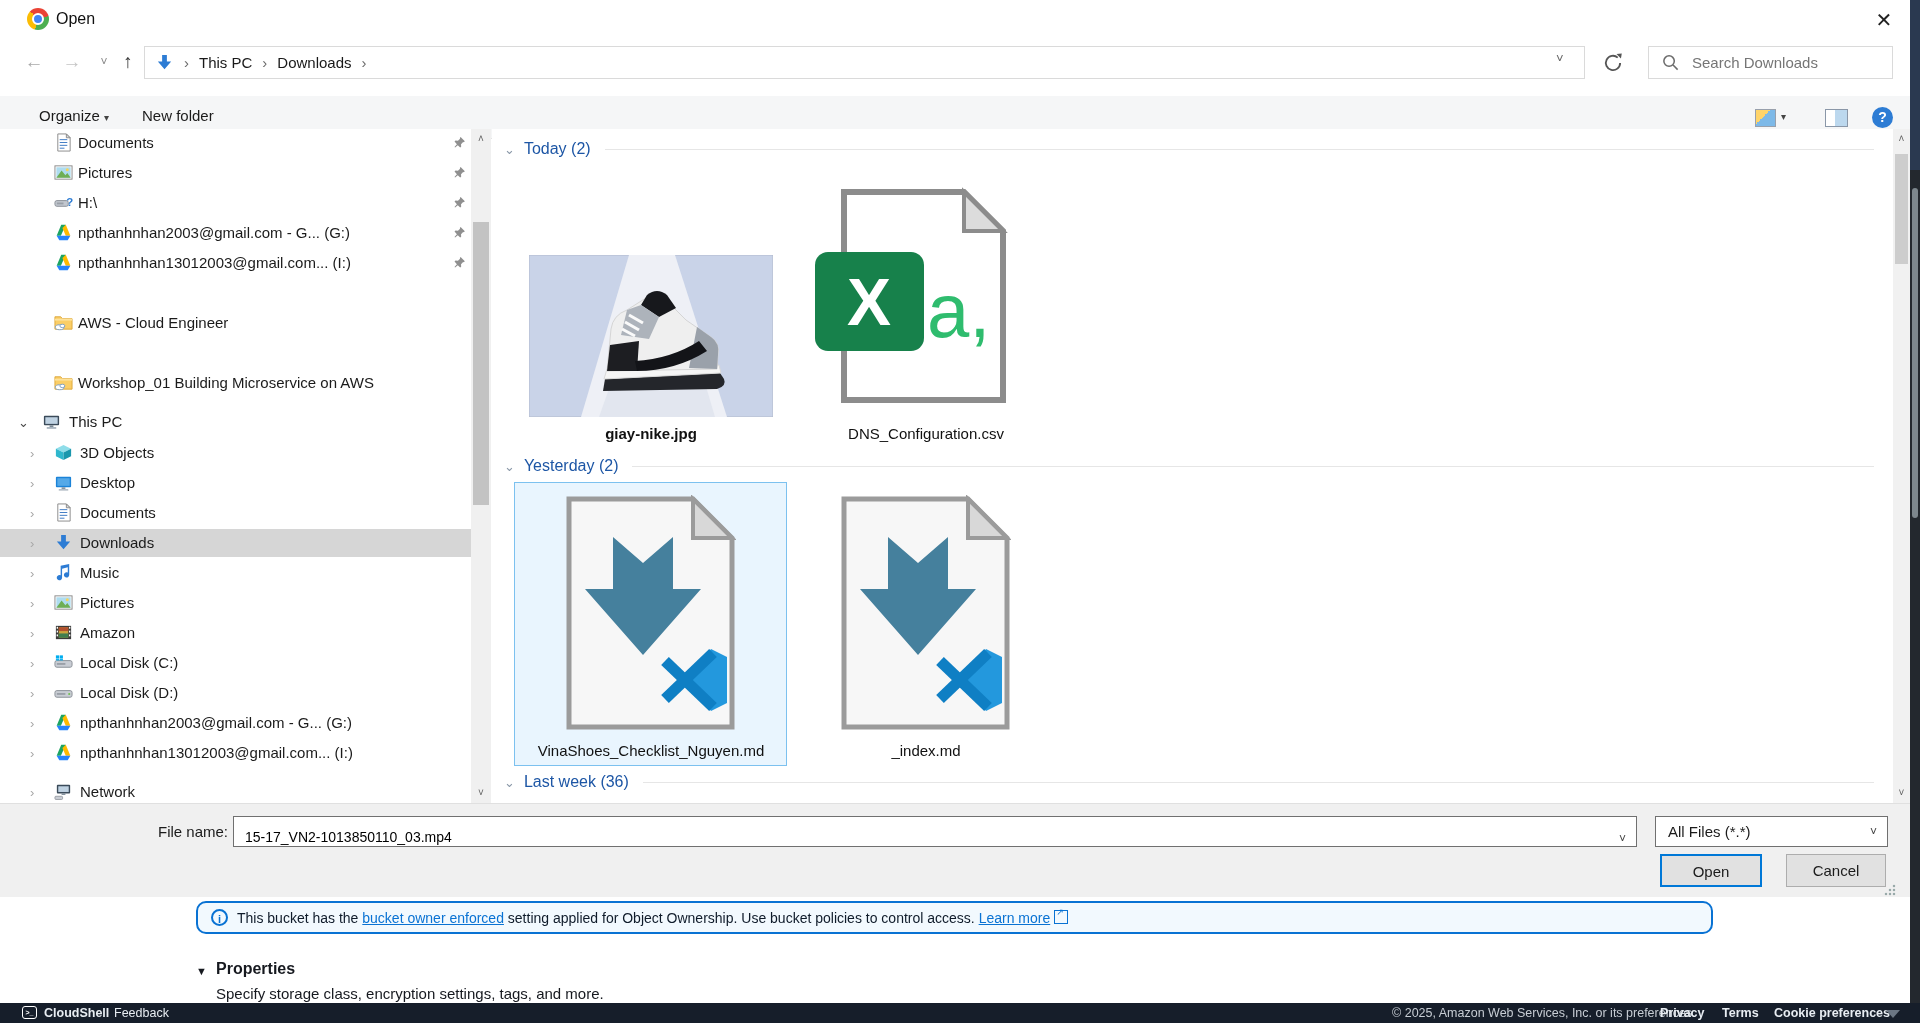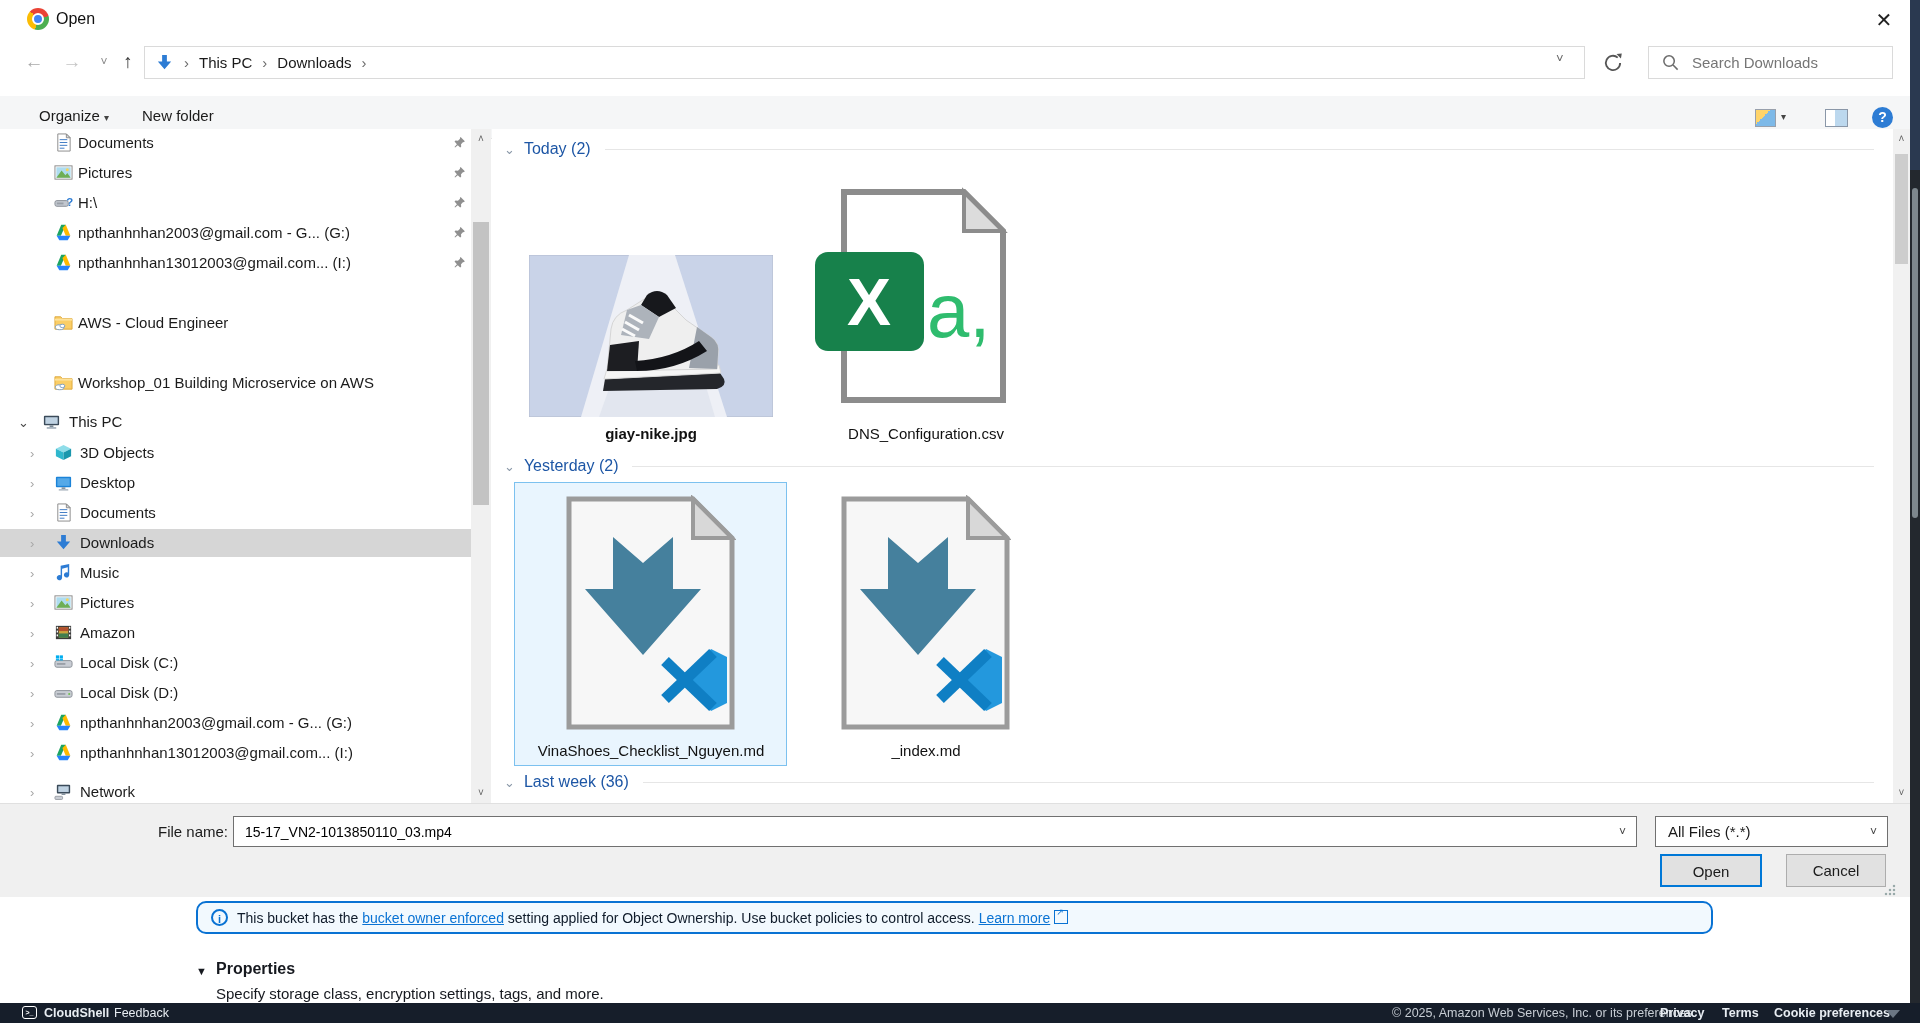--- a/index.html
+++ b/index.html
@@ -67,21 +67,21 @@
   .grp-line{flex:1;height:1px;background:#e6e6e6;margin-left:14px;margin-right:8px;}
   .tile-label{position:absolute;height:20px;font-size:15px;color:#111;text-align:center;white-space:nowrap;transform:translateX(-50%);}
   .sel-box{position:absolute;left:22px;top:353px;width:273px;height:284px;background:#e9f5fe;border:1px solid #7cc1ef;box-sizing:border-box;}
   .shoe-thumb{position:absolute;left:37px;top:126px;width:244px;height:162px;}
   .icon-csv{position:absolute;left:323px;top:58px;width:193px;height:218px;}
   .icon-md{position:absolute;width:171px;height:236px;}
 
   
   .dlg-footer{left:0;top:803px;width:1910px;height:94px;background:#f0f0f0;border-top:1px solid #e0e0e0;box-sizing:border-box;}
   .fn-label{left:60px;top:19px;width:168px;text-align:right;font-size:15px;}
-  .fn-combo{left:233px;top:12px;width:1404px;height:31px;background:#fff;border:1px solid #707070;box-sizing:border-box;display:flex;align-items:center;}
+  .fn-combo{left:233px;top:12px;width:1404px;height:31px;background:#fff;border:1px solid #707070;box-sizing:border-box;display:flex;align-items:flex-end;}
   .fn-combo input{border:none;outline:none;flex:1;margin-left:9px;font-size:14px;font-family:"Liberation Sans",sans-serif;color:#000;background:transparent;}
   .combo-caret{color:#444;font-size:12px;margin-right:10px;}
   .ft-combo{left:1655px;top:12px;width:233px;height:31px;background:#fff;border:1px solid #707070;box-sizing:border-box;display:flex;align-items:center;justify-content:space-between;font-size:15px;}
   .ft-combo .val{margin-left:12px;}
   .btn{top:50px;height:33px;background:#e1e1e1;font-size:15px;text-align:center;line-height:31px;box-sizing:border-box;}
   .btn-open{left:1660px;width:102px;border:2px solid #0078d7;}
   .btn-cancel{left:1786px;width:100px;border:1px solid #adadad;}
   .grip{left:1884px;top:80px;width:12px;height:12px;
     background:radial-gradient(circle at 2px 10px,#9aa 1.4px,transparent 1.6px),radial-gradient(circle at 6px 10px,#9aa 1.4px,transparent 1.6px),radial-gradient(circle at 10px 10px,#9aa 1.4px,transparent 1.6px),radial-gradient(circle at 6px 6px,#9aa 1.4px,transparent 1.6px),radial-gradient(circle at 10px 6px,#9aa 1.4px,transparent 1.6px),radial-gradient(circle at 10px 2px,#9aa 1.4px,transparent 1.6px);}
 

